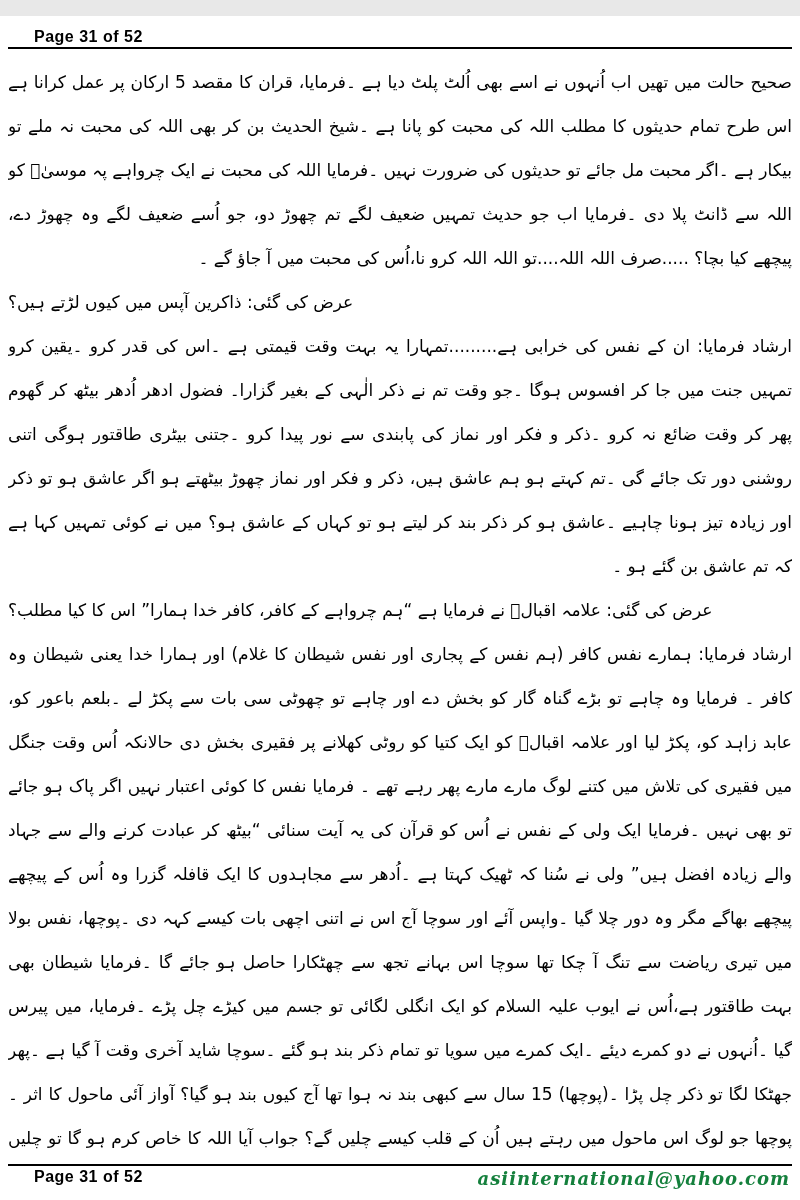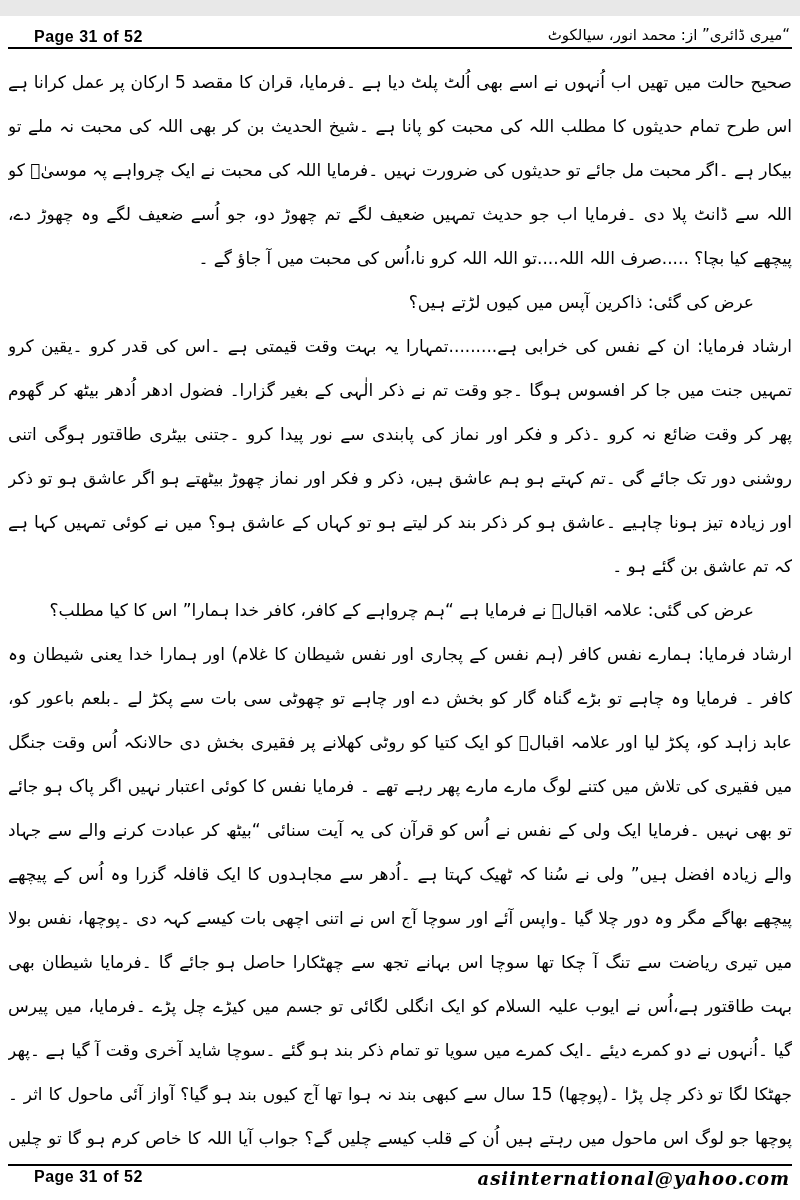--- a/index.html
+++ b/index.html
@@ -51,21 +51,21 @@
     height: 1106px;
     overflow: hidden;
     direction: rtl;
     font-family: "DejaVu Sans", sans-serif;
     font-size: 17px;
     line-height: 44px;
     text-align: justify;
   }
   .para { text-align: justify; }
   .para.question {
-    text-align: right;
+    text-align: left;
     padding-right: 38px;
   }
   .footer {
     position: absolute;
     top: 1152px; left: 10px; right: 10px;
     height: 30px;
     display: flex;
     justify-content: space-between;
     align-items: flex-start;
   }
@@ -79,33 +79,32 @@
     cursor: pointer;
   }
 </style>
 </head>
 <body>
 
 <div class="page" style="background: rgb(255, 255, 255); color: rgb(0, 0, 0);">
 
   <div class="header">
     <div class="page-num">Page 31  of 52</div>
-    <div class="title-urdu" dir="rtl" lang="ur">“میری ڈائری” از: محمد انور، سیالکوٹ</div>
   </div>
 
   <div class="rule rule-header" style="border-top-color: rgb(0, 0, 0);"></div>
 
   <div class="doc-body" dir="rtl" lang="ur">
     <p class="para">صحیح حالت میں تھیں اب اُنہوں نے اسے بھی اُلٹ پلٹ دیا ہے ۔فرمایا،  قران کا مقصد 5 ارکان پر عمل کرانا ہے اس طرح تمام حدیثوں کا مطلب اللہ کی محبت کو پانا ہے ۔شیخ الحدیث بن کر بھی اللہ کی محبت نہ ملے تو بیکار ہے ۔اگر محبت مل جائے تو حدیثوں کی ضرورت نہیں ۔فرمایا اللہ کی محبت نے ایک چرواہے پہ موسیٰؑ کو اللہ سے ڈانٹ پلا دی ۔فرمایا اب جو حدیث تمہیں ضعیف لگے تم چھوڑ دو،  جو اُسے ضعیف لگے وہ چھوڑ دے،  پیچھے کیا بچا؟ .....صرف اللہ اللہ....تو اللہ اللہ کرو نا،اُس کی محبت میں آ جاؤ گے ۔</p>
     <p class="para question">عرض کی گئی:   ذاکرین آپس میں کیوں لڑتے ہیں؟</p>
     <p class="para">ارشاد فرمایا:   ان کے نفس کی خرابی ہے.........تمہارا یہ بہت وقت قیمتی ہے ۔اس کی قدر کرو ۔یقین کرو تمہیں جنت میں جا کر افسوس ہوگا ۔جو وقت تم نے ذکر الٰہی کے بغیر گزارا۔  فضول ادھر اُدھر بیٹھ کر گھوم پھر کر وقت ضائع نہ کرو ۔ذکر و فکر اور نماز کی پابندی سے نور پیدا کرو ۔جتنی بیٹری طاقتور ہوگی اتنی روشنی دور تک جائے گی ۔تم کہتے ہو ہم عاشق ہیں، ذکر و فکر اور نماز چھوڑ بیٹھتے ہو اگر عاشق ہو تو ذکر اور زیادہ تیز ہونا چاہیے ۔عاشق ہو کر ذکر بند کر لیتے ہو تو کہاں کے عاشق ہو؟ میں نے کوئی تمہیں کہا ہے کہ تم عاشق بن گئے ہو ۔</p>
     <p class="para question">عرض کی گئی:  علامہ اقبالؒ نے فرمایا ہے  “ہم چرواہے کے کافر، کافر خدا ہمارا”  اس کا کیا مطلب؟</p>
     <p class="para">ارشاد فرمایا:      ہمارے نفس کافر (ہم نفس کے پجاری اور نفس شیطان کا غلام) اور ہمارا خدا یعنی شیطان وہ کافر ۔  فرمایا وہ چاہے تو بڑے گناہ گار کو بخش دے اور چاہے تو چھوٹی سی بات سے پکڑ لے ۔بلعم باعور کو،  عابد زاہد کو، پکڑ لیا  اور علامہ اقبالؒ کو ایک کتیا کو روٹی کھلانے پر فقیری بخش دی حالانکہ اُس وقت جنگل میں فقیری کی تلاش میں کتنے لوگ مارے مارے پھر رہے تھے ۔ فرمایا نفس کا کوئی اعتبار نہیں اگر پاک ہو جائے تو بھی نہیں ۔فرمایا ایک ولی کے نفس نے اُس کو قرآن کی یہ آیت سنائی  “بیٹھ کر عبادت کرنے والے سے جہاد والے زیادہ افضل ہیں”  ولی نے سُنا کہ ٹھیک کہتا ہے ۔اُدھر سے مجاہدوں کا ایک قافلہ گزرا وہ اُس کے پیچھے پیچھے بھاگے مگر وہ دور چلا گیا ۔واپس آئے اور سوچا آج اس نے اتنی اچھی بات کیسے کہہ دی ۔پوچھا،  نفس بولا میں تیری ریاضت سے تنگ آ چکا تھا سوچا اس بہانے تجھ سے چھٹکارا حاصل ہو جائے گا ۔فرمایا شیطان بھی بہت طاقتور ہے،اُس نے ایوب علیہ السلام کو ایک انگلی لگائی تو جسم میں کیڑے چل پڑے ۔فرمایا،  میں پیرس گیا ۔اُنہوں نے دو کمرے دیئے ۔ایک کمرے میں سویا تو تمام ذکر بند ہو گئے ۔سوچا شاید آخری وقت آ گیا ہے ۔پھر جھٹکا لگا تو ذکر چل پڑا ۔(پوچھا) 15 سال سے کبھی بند نہ ہوا تھا آج کیوں بند ہو گیا؟  آواز آئی ماحول کا اثر ۔ پوچھا جو لوگ اس ماحول میں رہتے ہیں اُن کے قلب کیسے چلیں گے؟  جواب آیا اللہ کا خاص کرم ہو گا تو چلیں گے ......اب تم پر بھی اللہ کا خاص کرم ہوا ہے تو ذکر چلا ہے ۔فرمایا،تمہیں قدر نہیں ہے ۔جنگل والوں سے پوچھو ۔پچیس پچیس سال سے عبادت کر رہے ہیں ابھی تک اس چیز کو نہیں پایا ۔تمہیں اس کی قدر قبر میں جا کر ہوگی جب فرشتے</p>
   </div>
 
   <div class="rule rule-footer" style="border-top-color: rgb(0, 0, 0);"></div>
 
   <div class="footer">
     <div class="page-num">Page 31  of 52</div>
-    <div class="email" style="color: #000000;">asiinternational@yahoo.com</div>
+    <div class="email" style="color: #15803d;">asiinternational@yahoo.com</div>
   </div>
 
 </div>
 
 </body></html>

